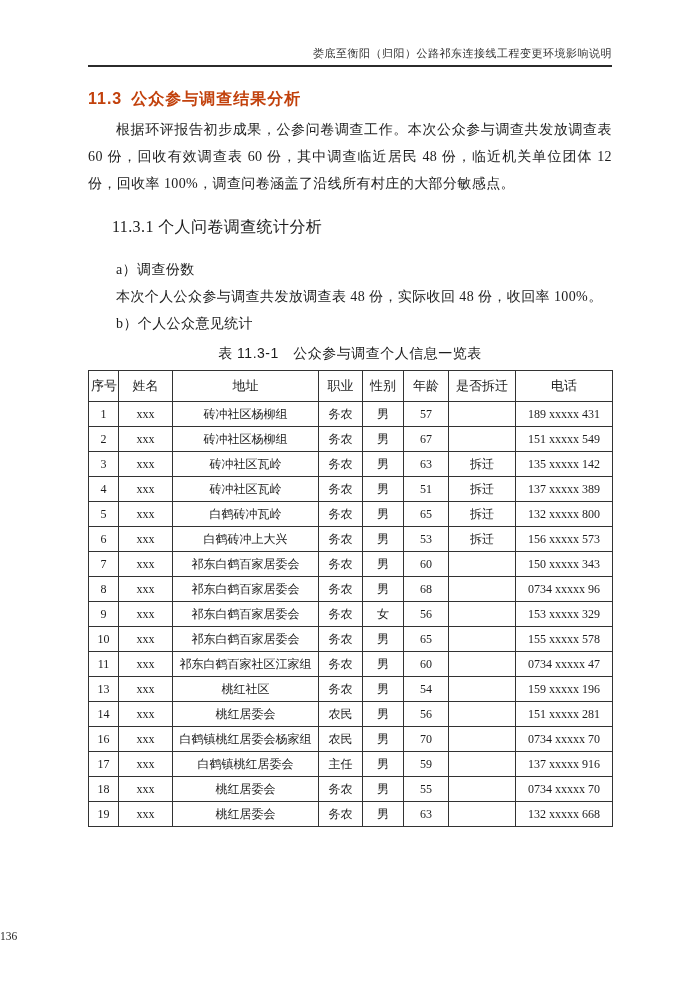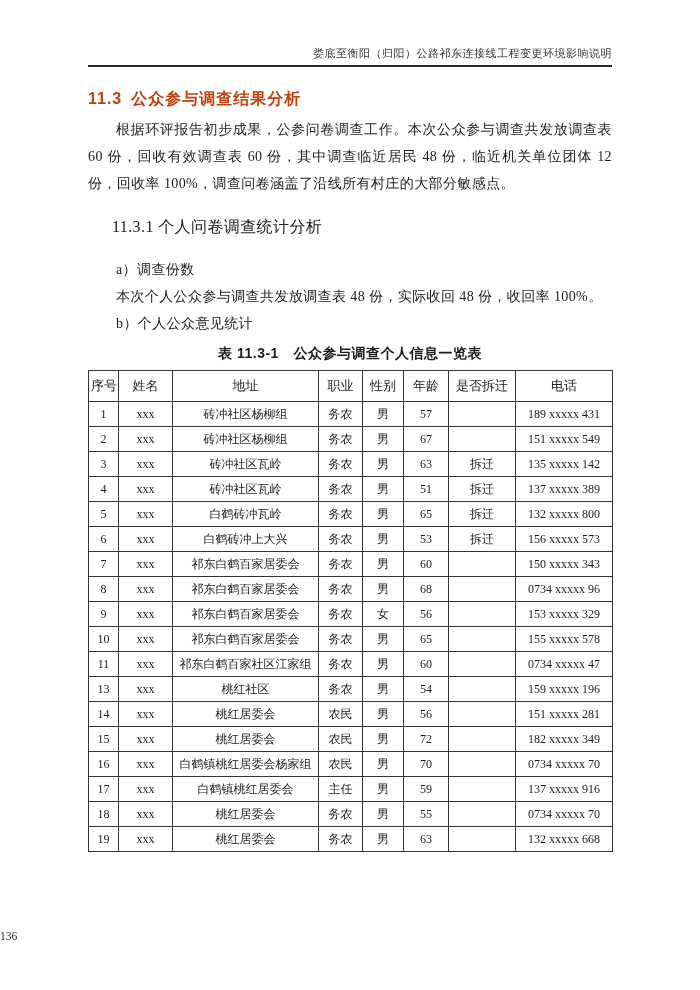--- a/index.html
+++ b/index.html
@@ -45,21 +45,21 @@
     padding-left: 8px;
     font-size: 16px;
     font-weight: 400;
     line-height: 27px;
     letter-spacing: 0.4px;
   }
   .table-caption {
     margin-top: 3px;
     text-align: center;
     font-size: 14px;
-    font-weight: 700;
+    font-weight: 400;
     font-family: "Liberation Sans", "DejaVu Sans", sans-serif;
     line-height: 26px;
     letter-spacing: 0.5px;
   }
   table.survey {
     width: 100%;
     margin-top: 4px;
     border-collapse: collapse;
     table-layout: fixed;
     font-size: 12px;
@@ -256,30 +256,20 @@
           <td>14</td>
           <td>xxx</td>
           <td>桃红居委会</td>
           <td>农民</td>
           <td>男</td>
           <td>56</td>
           <td></td>
           <td>151 xxxxx 281</td>
         </tr>
         <tr>
-          <td>15</td>
-          <td>xxx</td>
-          <td>桃红居委会</td>
-          <td>农民</td>
-          <td>男</td>
-          <td>72</td>
-          <td></td>
-          <td>182 xxxxx 349</td>
-        </tr>
-        <tr>
           <td>16</td>
           <td>xxx</td>
           <td>白鹤镇桃红居委会杨家组</td>
           <td>农民</td>
           <td>男</td>
           <td>70</td>
           <td></td>
           <td>0734 xxxxx 70</td>
         </tr>
         <tr>

